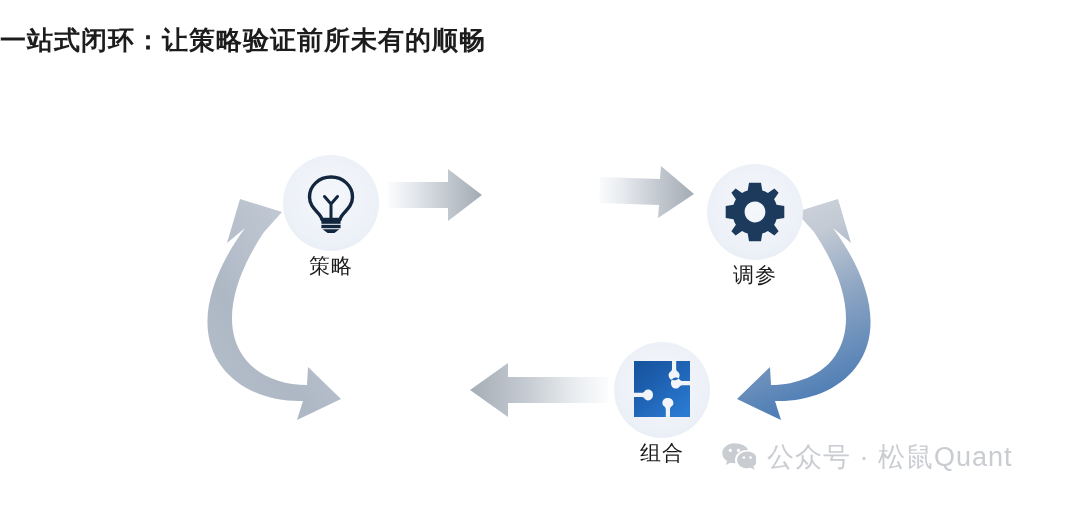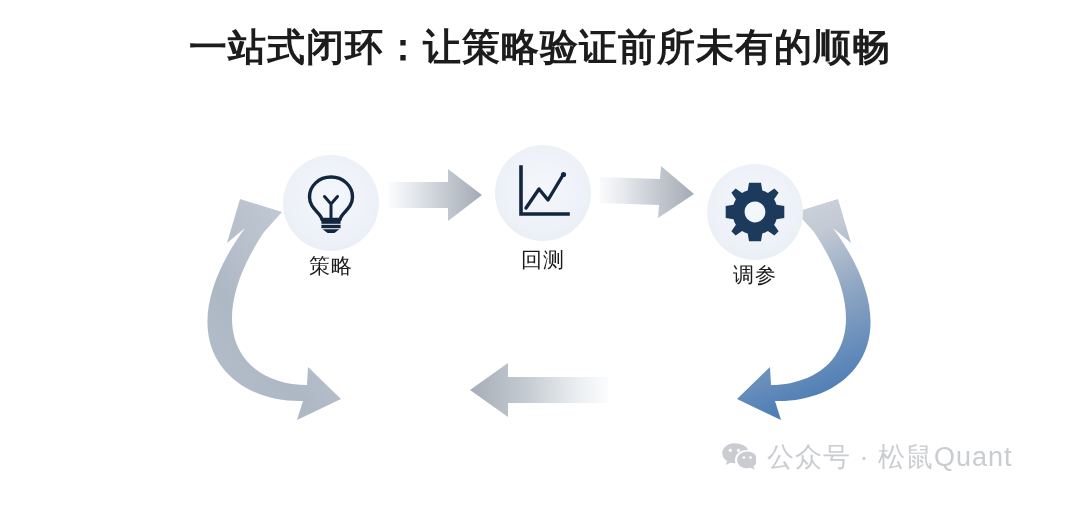--- a/index.html
+++ b/index.html
@@ -23,22 +23,21 @@
     height: 508px;
     background: #ffffff;
   }
 
   
   #title {
     position: absolute;
     left: 0;
     top: 24px;
     width: 1080px;
-    text-align: center;
-    font-size: 38px;
+    font-size: 26px;
     font-weight: 700;
     color: #1c1c1c;
     letter-spacing: 1px;
     line-height: 1.25;
     white-space: nowrap;
     font-family: "Liberation Sans", "DejaVu Sans", sans-serif;
   }
 
   
   #flow-svg {
@@ -223,33 +222,20 @@
         <path d="M28 46.5 L28 31 M28 31 L21.5 23.5 M28 31 L34.5 23.5" fill="none" stroke="#12263f" stroke-width="3" stroke-linecap="round" stroke-linejoin="round"></path>
 
         <rect x="18.4" y="47.4" width="19.2" height="3.4" fill="#12263f"></rect>
         <rect x="18.4" y="51.8" width="19.2" height="3.4" fill="#12263f"></rect>
         <path d="M19.6 56.2 L36.4 56.2 L31.4 60 L24.6 60 Z" fill="#12263f"></path>
       </svg>
     </div>
     <div class="node-label">策略</div>
   </div>
 
-  <div class="node" id="node-backtest">
-    <div class="node-circle">
-      <svg class="node-icon" width="58" height="58" viewBox="0 0 58 58">
-
-        <path d="M7 3 L7 50 L54 50" fill="none" stroke="#12263f" stroke-width="3.6" stroke-linecap="square" stroke-linejoin="miter"></path>
-
-        <path d="M12 44 L25 25 L34 36 L49 11" fill="none" stroke="#12263f" stroke-width="3.4" stroke-linecap="round" stroke-linejoin="round"></path>
-
-        <circle cx="49.5" cy="10.5" r="2.6" fill="#12263f"></circle>
-      </svg>
-    </div>
-    <div class="node-label">回测</div>
-  </div>
 
   <div class="node" id="node-tuning">
     <div class="node-circle">
       <svg class="node-icon" width="60" height="60" viewBox="0 0 60 60">
         <path fill="#1b3a5c" fill-rule="evenodd" d="M30 0.8 L36.0 0.8 L37.3 8.6 C39.3 9.1 41.2 9.9 42.9 11.0
                  L49.4 6.5 L53.6 10.7 L49.1 17.2 C50.2 18.9 51.0 20.8 51.5 22.8
                  L59.3 24.1 L59.3 30.0 L59.3 35.9 L51.5 37.2
                  C51.0 39.2 50.2 41.1 49.1 42.8 L53.6 49.3 L49.4 53.5
                  L42.9 49.0 C41.2 50.1 39.3 50.9 37.3 51.4 L36.0 59.2
                  L30 59.2 L24.0 59.2 L22.7 51.4 C20.7 50.9 18.8 50.1 17.1 49.0
@@ -259,20 +245,47 @@
                  L17.1 11.0 C18.8 9.9 20.7 9.1 22.7 8.6 L24.0 0.8 Z
                  M30 19.6 C24.25 19.6 19.6 24.25 19.6 30
                  C19.6 35.75 24.25 40.4 30 40.4
                  C35.75 40.4 40.4 35.75 40.4 30
                  C40.4 24.25 35.75 19.6 30 19.6 Z"></path>
       </svg>
     </div>
     <div class="node-label">调参</div>
   </div>
 
+  <div class="node" id="node-portfolio">
+    <div class="node-circle">
+      <svg class="node-icon" width="64" height="64" viewBox="0 0 64 64">
+        <defs>
+          <linearGradient id="puzzleGrad" x1="0.1" y1="0.05" x2="0.85" y2="0.95">
+            <stop offset="0%" stop-color="#17559f"></stop>
+            <stop offset="45%" stop-color="#1f63b4"></stop>
+            <stop offset="100%" stop-color="#2a7ad1"></stop>
+          </linearGradient>
+        </defs>
+        <path fill="url(#puzzleGrad)" d="M22 4 L42 4 L42 12
+                 C42 15.2 38.6 14.4 38.6 18.2 C38.6 21.3 41.2 23.2 44.2 23.2
+                 C47.2 23.2 49.6 21.3 49.6 18.2 C49.6 14.4 46.2 15.2 46.2 12
+                 L46.2 4 L60 4 L60 24 L52.2 24
+                 C49.0 24 49.8 20.6 46.0 20.6 C42.9 20.6 41.0 23.2 41.0 26.2
+                 C41.0 29.2 42.9 31.6 46.0 31.6 C49.8 31.6 49.0 28.2 52.2 28.2
+                 L60 28.2 L60 60 L40 60 L40 52.2
+                 C40 49.0 43.4 49.8 43.4 46.0 C43.4 42.9 40.8 41.0 37.8 41.0
+                 C34.8 41.0 32.4 42.9 32.4 46.0 C32.4 49.8 35.8 49.0 35.8 52.2
+                 L35.8 60 L4 60 L4 40 L11.8 40
+                 C15.0 40 14.2 43.4 18.0 43.4 C21.1 43.4 23.0 40.8 23.0 37.8
+                 C23.0 34.8 21.1 32.4 18.0 32.4 C14.2 32.4 15.0 35.8 11.8 35.8
+                 L4 35.8 L4 4 Z" transform="translate(0,-1) scale(1.0)"></path>
+      </svg>
+    </div>
+    <div class="node-label">组合</div>
+  </div>
 
 
   <div id="watermark">
     <svg width="34" height="30" viewBox="0 0 34 30">
 
       <path fill="#c9ccd1" d="M12.4 1.2 C5.7 1.2 0.3 5.7 0.3 11.2 C0.3 14.4 2.1 17.2 5.0 19.0
                L3.8 23.0 L8.4 20.7 C9.7 21.0 11.0 21.2 12.4 21.2
                C12.8 21.2 13.2 21.2 13.6 21.1 C13.2 20.1 13.0 19.0 13.0 17.9
                C13.0 12.4 18.4 8.0 25.0 8.0 C25.4 8.0 25.8 8.0 26.2 8.1
                C25.1 4.1 19.4 1.2 12.4 1.2 Z"></path>

